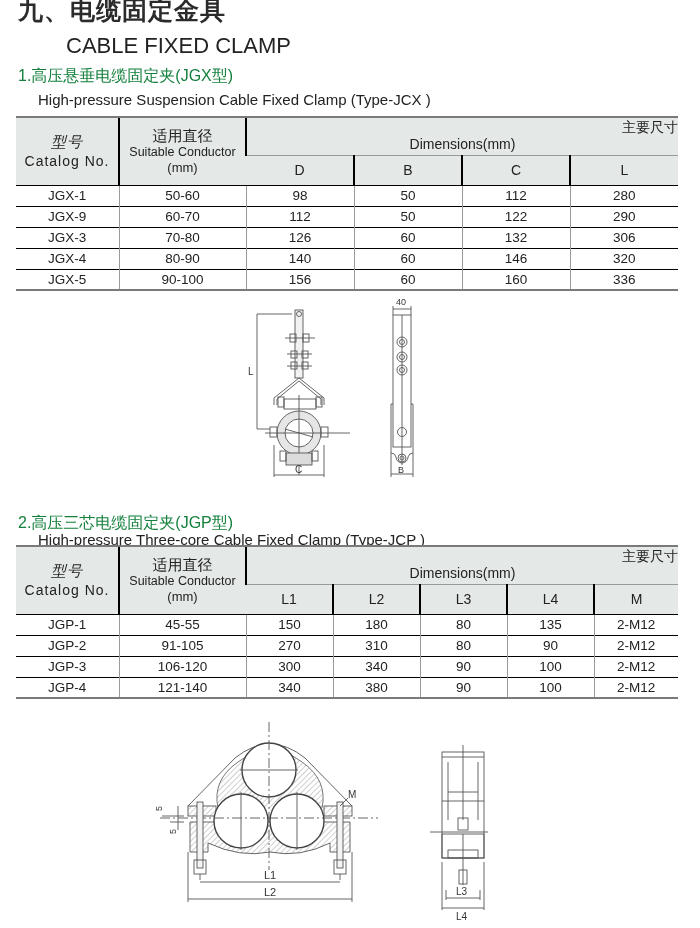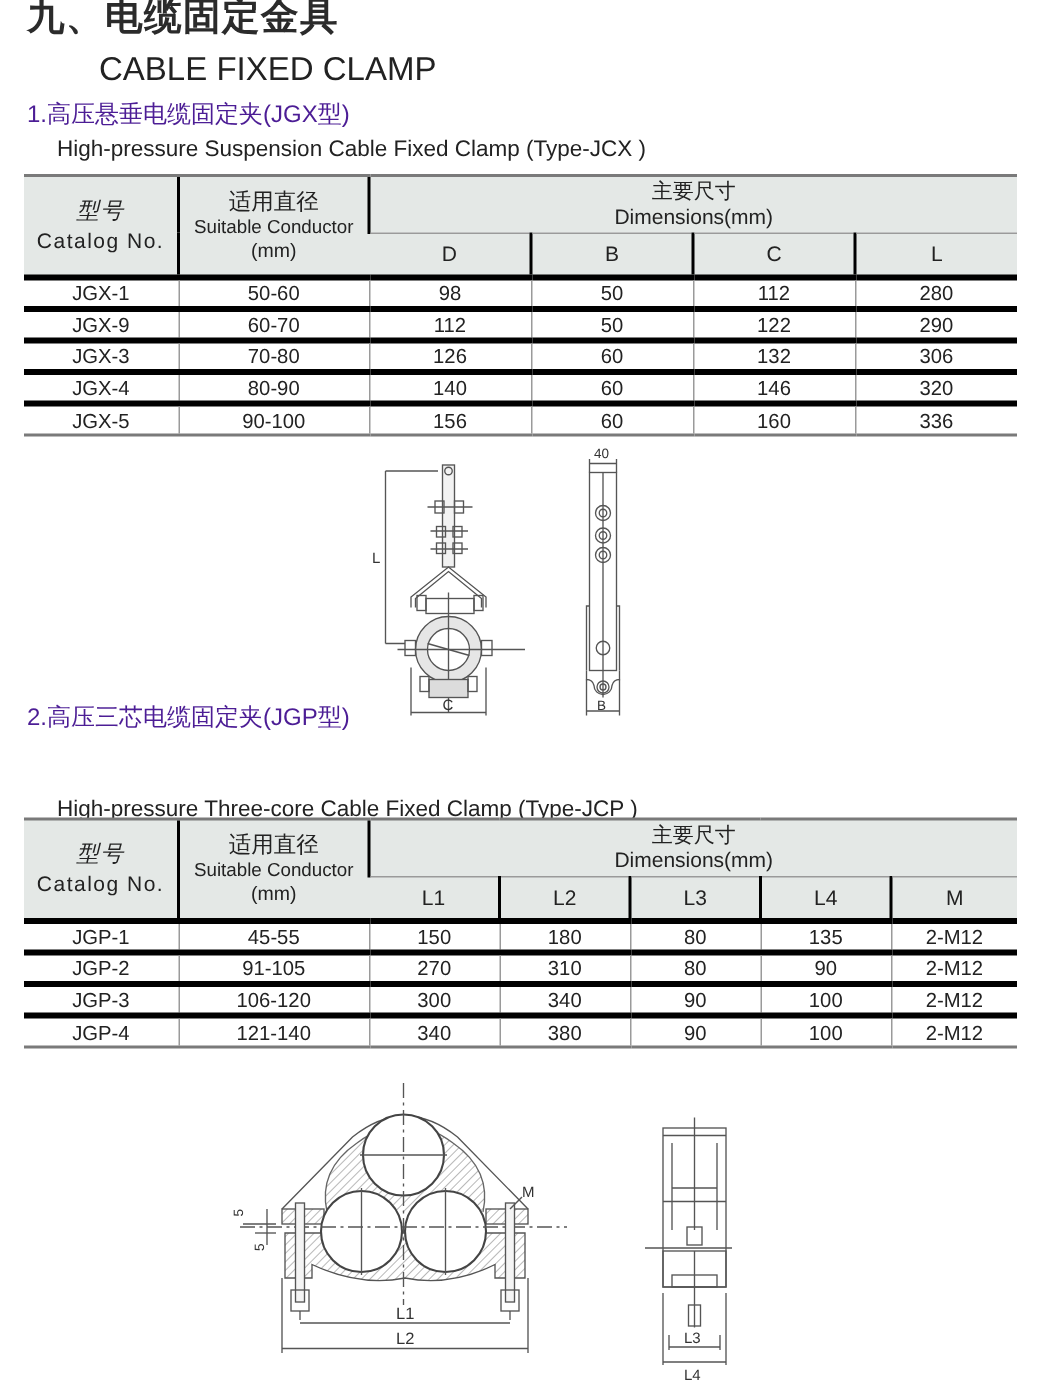--- a/index.html
+++ b/index.html
@@ -1,35 +1,35 @@
 <!DOCTYPE html>
 <html><head>
 <meta charset="utf-8">
 <style>
   * { margin:0; padding:0; box-sizing:border-box; }
   html, body { width:700px; height:928px; background:#ffffff; overflow:hidden; }
   body { position:relative; font-family:"Liberation Sans", "DejaVu Sans", sans-serif; color:#2a2a2a; }
   .abs { position:absolute; }
   .title-cn { left:18px; top:-6px; font-family:"DejaVu Serif", serif; font-size:25px; font-weight:bold; color:#2b2b2b; letter-spacing:1px; }
   .title-en { left:66px; top:33px; font-size:22px; color:#222;text-align:center; }
-  .sec-cn { left:18px; font-size:16px; color:#4c1d95; }
+  .sec-cn { left:18px; font-size:16px; color:#15803d; }
   .sec-en { left:38px; font-size:15px; color:#222; }
   table.spec { position:absolute; left:16px; width:662px; border-collapse:collapse; font-size:13.5px; color:#222; }
   table.spec th { background:#e4e8e6; font-weight:normal; text-align:center; vertical-align:middle; border-left:2px solid #000000; line-height:1.2; }
   table.spec th:first-child, table.spec td:first-child { border-left:none; }
-  table.spec td { text-align:center; border-left:1px solid #9a9a9a; border-top:4px solid #000000; height:21px; }
+  table.spec td { text-align:center; border-left:1px solid #9a9a9a; border-top:1px solid #000000; height:21px; }
   table.spec thead tr:first-child th { border-top:2px solid #7a7a7a; }
   table.spec tbody tr:last-child td { border-bottom:2px solid #7a7a7a; }
   table.spec th.sub { border-top:1px solid #9a9a9a; height:30px; font-size:14px; }
   .cat { font-size:14px; letter-spacing:1px; }
   .cat .cn { font-size:15px; display:block; margin-bottom:2px;font-style:italic; }
   .cond .cn { font-size:15px; display:block; }
   .cond .en { font-size:12.5px; display:block; }
   .cond .mm { font-size:13px; display:block; }
-  .dim .cn { font-size:14px; display:block; }
+  .dim .cn { font-size:14px; display:block;text-align:right; }
   .dim .en { font-size:14px; display:block; }
   svg text { font-family:"Liberation Sans", sans-serif; fill:#333; }
 </style>
 </head>
 <body>
 
 <div class="abs title-cn">九、电缆固定金具</div>
 <div class="abs title-en">CABLE FIXED CLAMP</div>
 
 <div class="abs sec-cn" style="top:66px;">1.高压悬垂电缆固定夹(JGX型)</div>
@@ -172,21 +172,21 @@
   <circle cx="172" cy="137" r="4.5"></circle>
   <path d="M161,152 L161,158 Q165,158 166,162 A6,6 0 0 0 178,162 Q179,158 183,158 L183,152"></path>
   <circle cx="172" cy="163" r="4"></circle>
     <circle cx="172" cy="163" r="2"></circle>
   <line x1="161" y1="158" x2="161" y2="182"></line>
     <line x1="183" y1="158" x2="183" y2="182"></line>
   <line x1="161" y1="179" x2="183" y2="179"></line>
   <text x="168" y="178" font-size="9" stroke="none">B</text>
 </svg>
 
-<div class="abs sec-cn" style="top:468px;">2.高压三芯电缆固定夹(JGP型)</div>
+<div class="abs sec-cn" style="top:513px;">2.高压三芯电缆固定夹(JGP型)</div>
 <div class="abs sec-en" style="top:519px;margin-top:12px;">High-pressure Three-core Cable Fixed Clamp (Type-JCP )</div>
 
 <table class="spec" style="top:545px;">
   <colgroup>
     <col style="width:103px">
       <col style="width:127px">
       <col style="width:87px">
       <col style="width:87px">
       <col style="width:87px">
       <col style="width:87px">

